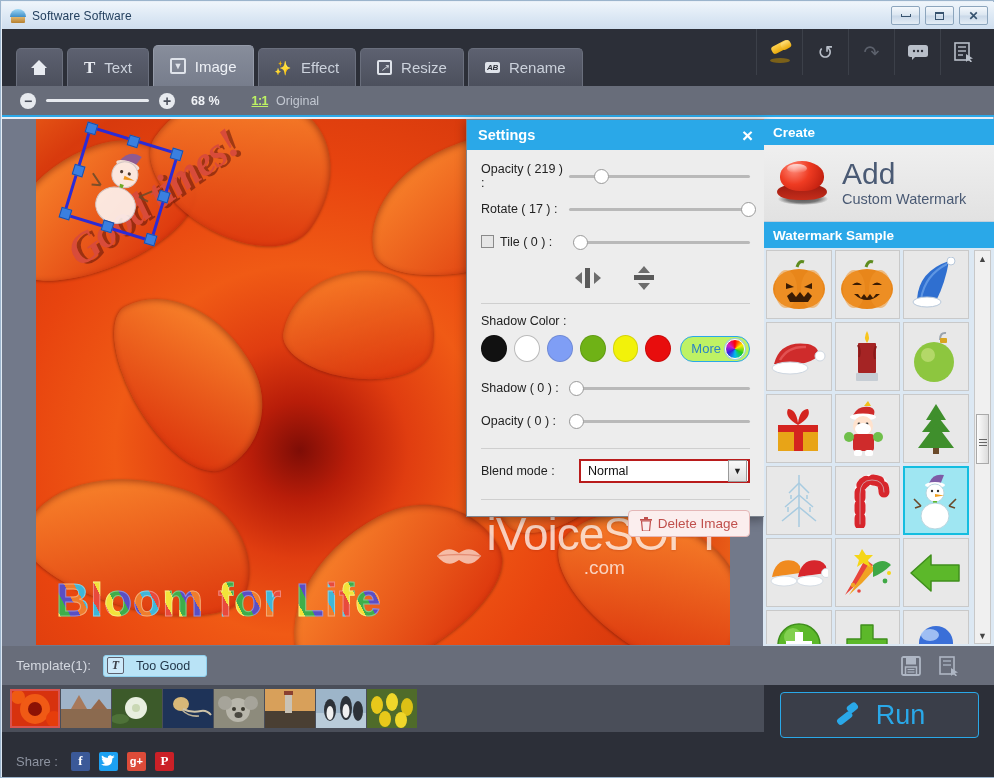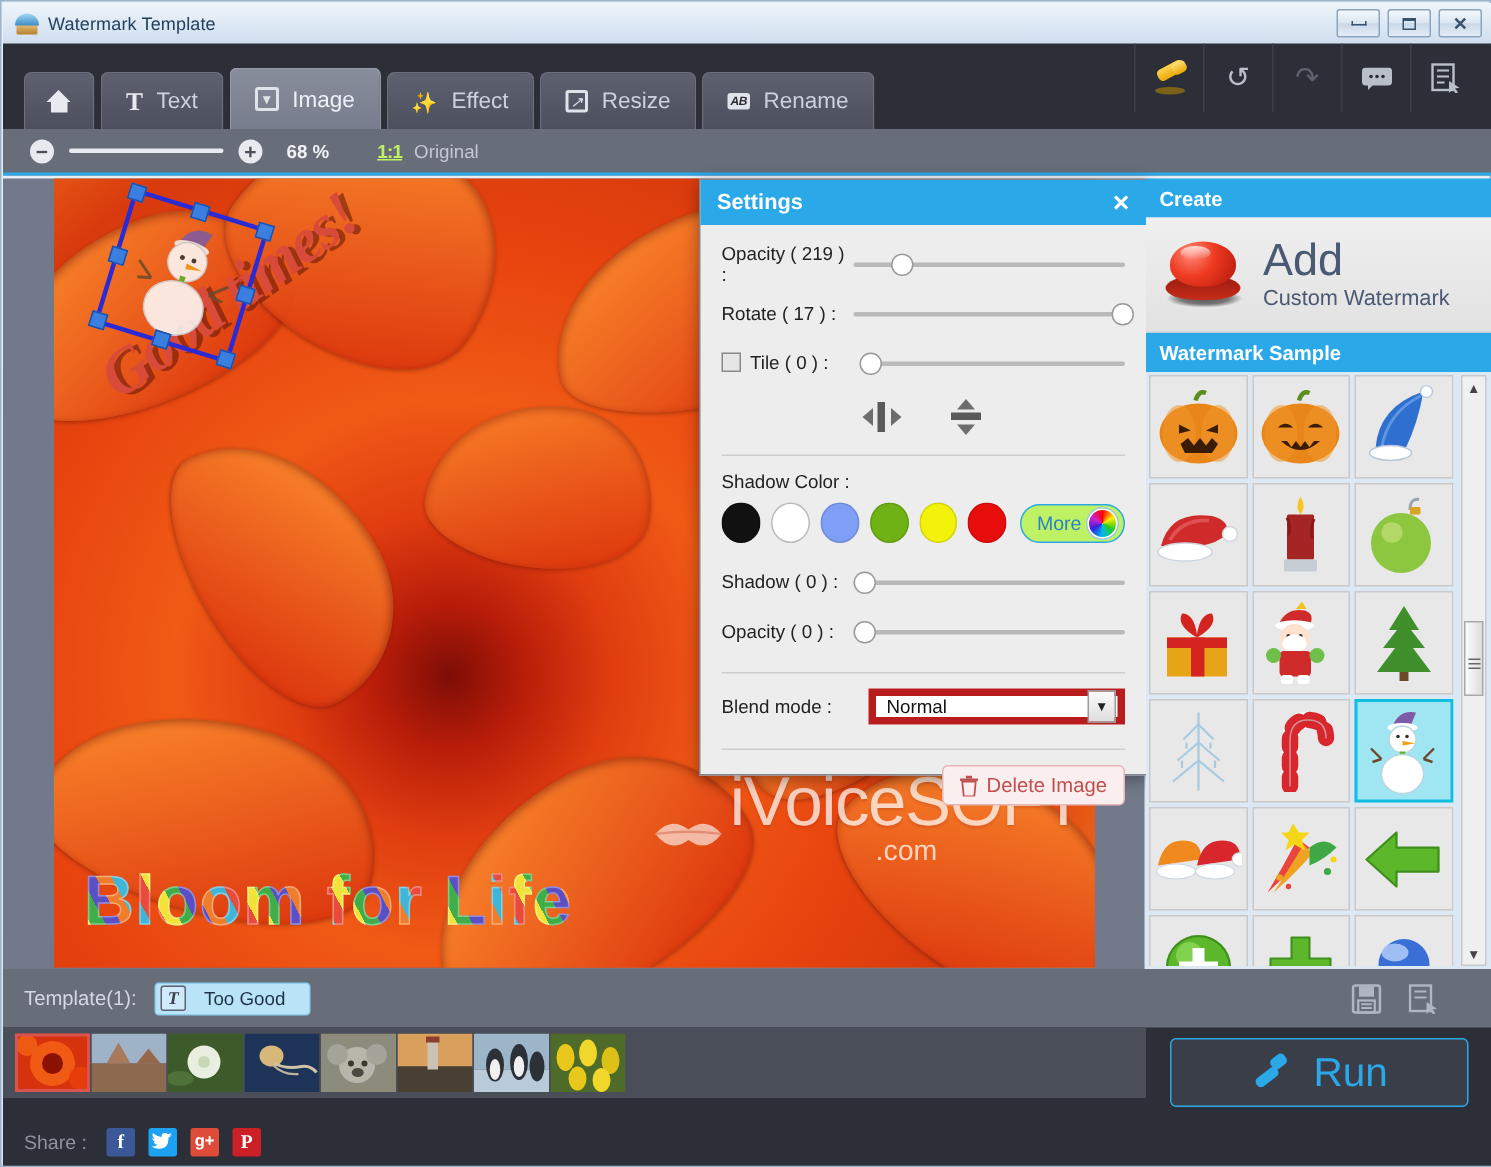--- a/index.html
+++ b/index.html
@@ -243,21 +243,21 @@
     color: #2b83c4; font-size: 13px; cursor:pointer;
   }
   .rainbow {
     width: 20px; height: 20px; border-radius:50%; border:1.5px solid #fff;
     background: conic-gradient(from 0deg,#ff0000,#ffee00,#22cc22,#00bbee,#3322dd,#cc22cc,#ff0000);
     box-shadow: 0 0 0 1px #9ac9e6;
   }
   .blendrow { display:flex; align-items:center; margin: 12px 0 0 0; }
   .blend-lbl { font-size: 12.5px; color:#222; width: 98px; }
   .select {
-    flex:1; height: 24px; border: 5px solid #b91c1c; background:#fff;
+    flex:1; height: 24px; border: 2px solid #b91c1c; background:#fff;
     display:flex; align-items:center; justify-content:space-between;
     padding: 0 0 0 7px; font-size: 12.5px; color:#111; cursor:pointer;
   }
   .select .arrowbox {
     width: 19px; height: 22px; margin: 1px; background: linear-gradient(180deg,#fafafa,#dedede);
     border:1px solid #9a9a9a; display:flex; align-items:center; justify-content:center;
     font-size: 9px; color:#222;
   }
   .dlg-foot { padding: 0 14px; }
   .delbtn {
@@ -402,21 +402,21 @@
 </head>
 <body>
 
 <div id="app">
 
   <div class="titlebar">
     <div class="title-icon">
       <div class="tbase"></div>
         <div class="tdome"></div>
     </div>
-    <div class="title-text">Watermark Template</div>
+    <div class="title-text">Software Software</div>
     <div class="winbtns">
       <div class="winbtn">
           <i class="gmin"></i>
         </div>
       <div class="winbtn">
           <i class="gmax"></i>
         </div>
       <div class="winbtn">
           <span class="gclose">✕</span>
         </div>

